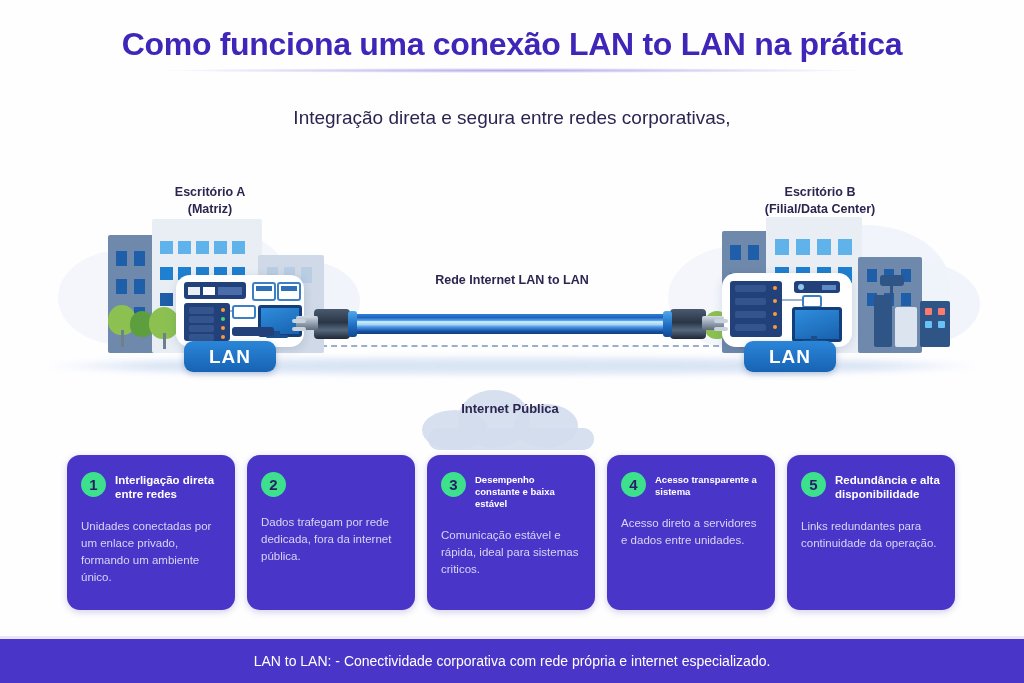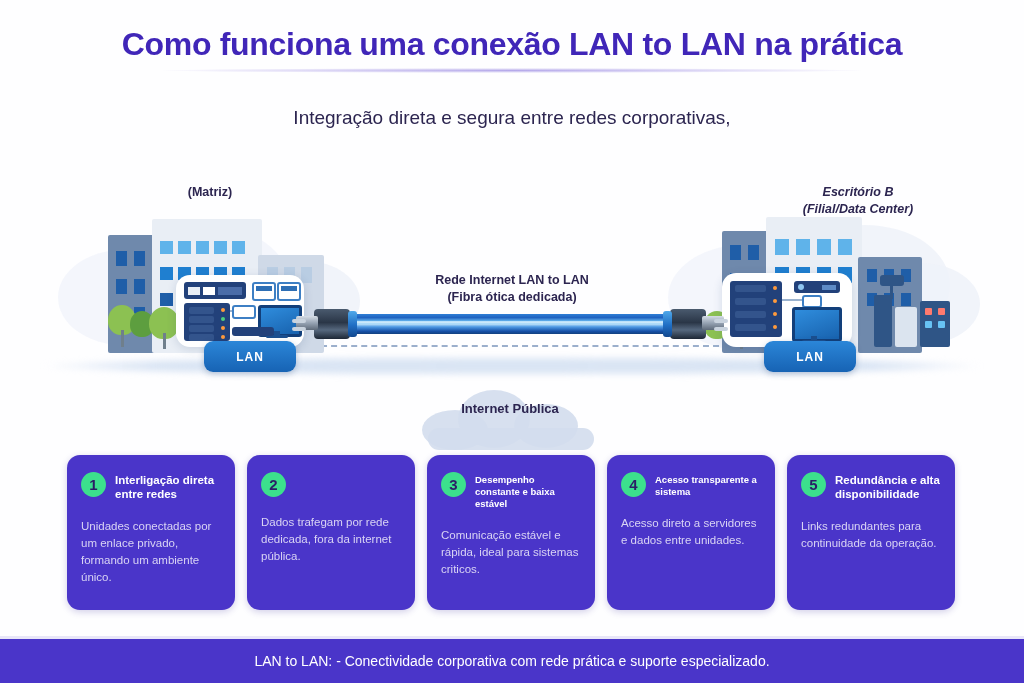--- a/index.html
+++ b/index.html
@@ -31,21 +31,21 @@
   }
 
   
   .scene{position:absolute;left:0;top:175px;width:1024px;height:275px;}
 
   .office-label{
     position:absolute;text-align:center;font-size:12.5px;font-weight:bold;
     color:#2c2550;line-height:17px;
   }
   #label-a{left:120px;top:9px;width:180px;}
-  #label-b{left:738px;top:9px;width:240px;font-style:italic;}
+  #label-b{left:700px;top:9px;width:240px;}
 
   .net-label{
     position:absolute;left:392px;top:97px;width:240px;text-align:center;
     font-size:12.5px;font-weight:bold;color:#2c2550;line-height:17px;
   }
 
   
   .bgcloud{position:absolute;border-radius:50%;background:#e6ecf5;opacity:.85;}
   .bgcloud.light{background:#eef2f9;}
   .bgcloud.faint{background:#f2f5fb;}
@@ -87,24 +87,23 @@
   .mstand{position:absolute;background:#1b4f8f;}
   .switchbox{position:absolute;background:#22417a;border-radius:3px;}
   .smallbox{position:absolute;background:#ffffff;border:2px solid #3d7fc4;border-radius:3px;}
   .smallbox i{position:absolute;left:2px;right:2px;top:2px;height:5px;background:#2e6fb5;display:block;}
   .wire{position:absolute;background:#9bb3cf;}
 
   
   .lanbadge{
     position:absolute;height:31px;border-radius:9px;
     background:linear-gradient(180deg,#2b86d8 0%,#1763b4 100%);
-    color:#fff;font-size:12px;font-weight:bold;letter-spacing:1px;
+    color:#fff;font-size:19px;font-weight:bold;letter-spacing:1px;
     display:flex;align-items:center;justify-content:center;
     box-shadow:0 2px 6px rgba(20,60,120,.28);
-    margin-left:20px;
   }
 
   
   .cable-wrap{position:absolute;left:300px;top:132px;width:420px;height:36px;}
   .cable-body{
     position:absolute;left:30px;top:7px;width:360px;height:20px;
     background:linear-gradient(180deg,#2f7fd6 0%,#1f62c0 18%,#6fc0f5 38%,#bfe4fb 50%,#4f9ae4 64%,#1550a8 86%,#11407f 100%);
     border-radius:4px;
   }
   .cable-body::after{
@@ -174,30 +173,30 @@
 
   <div class="title">Como funciona uma conexão LAN to LAN na prática</div>
   <div class="title-underline"></div>
   <div class="subtitle">
     <div>Integração direta e segura entre redes corporativas,</div>
   </div>
 
   <div class="scene">
 
     <div class="office-label" id="label-a">
+      <div>Escritório A</div>
       <div>(Matriz)</div>
     </div>
     <div class="office-label" id="label-b">
       <div>Escritório B</div>
       <div>(Filial/Data Center)</div>
     </div>
 
     <div class="net-label">
       <div>Rede Internet LAN to LAN</div>
-      <div>(Fibra ótica dedicada)</div>
     </div>
 
     <div class="bgcloud faint" style="left:58px;top:75px;width:130px;height:95px;"></div>
     <div class="bgcloud faint" style="left:120px;top:50px;width:170px;height:120px;"></div>
     <div class="bgcloud light" style="left:250px;top:86px;width:110px;height:80px;"></div>
     <div class="bgcloud faint" style="left:668px;top:70px;width:150px;height:105px;"></div>
     <div class="bgcloud light" style="left:780px;top:50px;width:170px;height:120px;"></div>
     <div class="bgcloud light" style="left:860px;top:88px;width:120px;height:82px;"></div>
 
     <div class="ground"></div>
@@ -403,16 +402,16 @@
         <div class="badge">5</div>
         <div class="card-title">Redundância e alta disponibilidade</div>
       </div>
       <div class="card-body">Links redundantes para continuidade da operação.</div>
     </div>
 
   </div>
 
   <div class="footer-strip"></div>
   <div class="footer">
-    <span>LAN to LAN: - Conectividade corporativa com rede prática e suporte especializado.</span>
+    <span>LAN to LAN: - Conectividade corporativa com rede própria e internet especializado.</span>
   </div>
 
 </div>
 
 </body></html>

